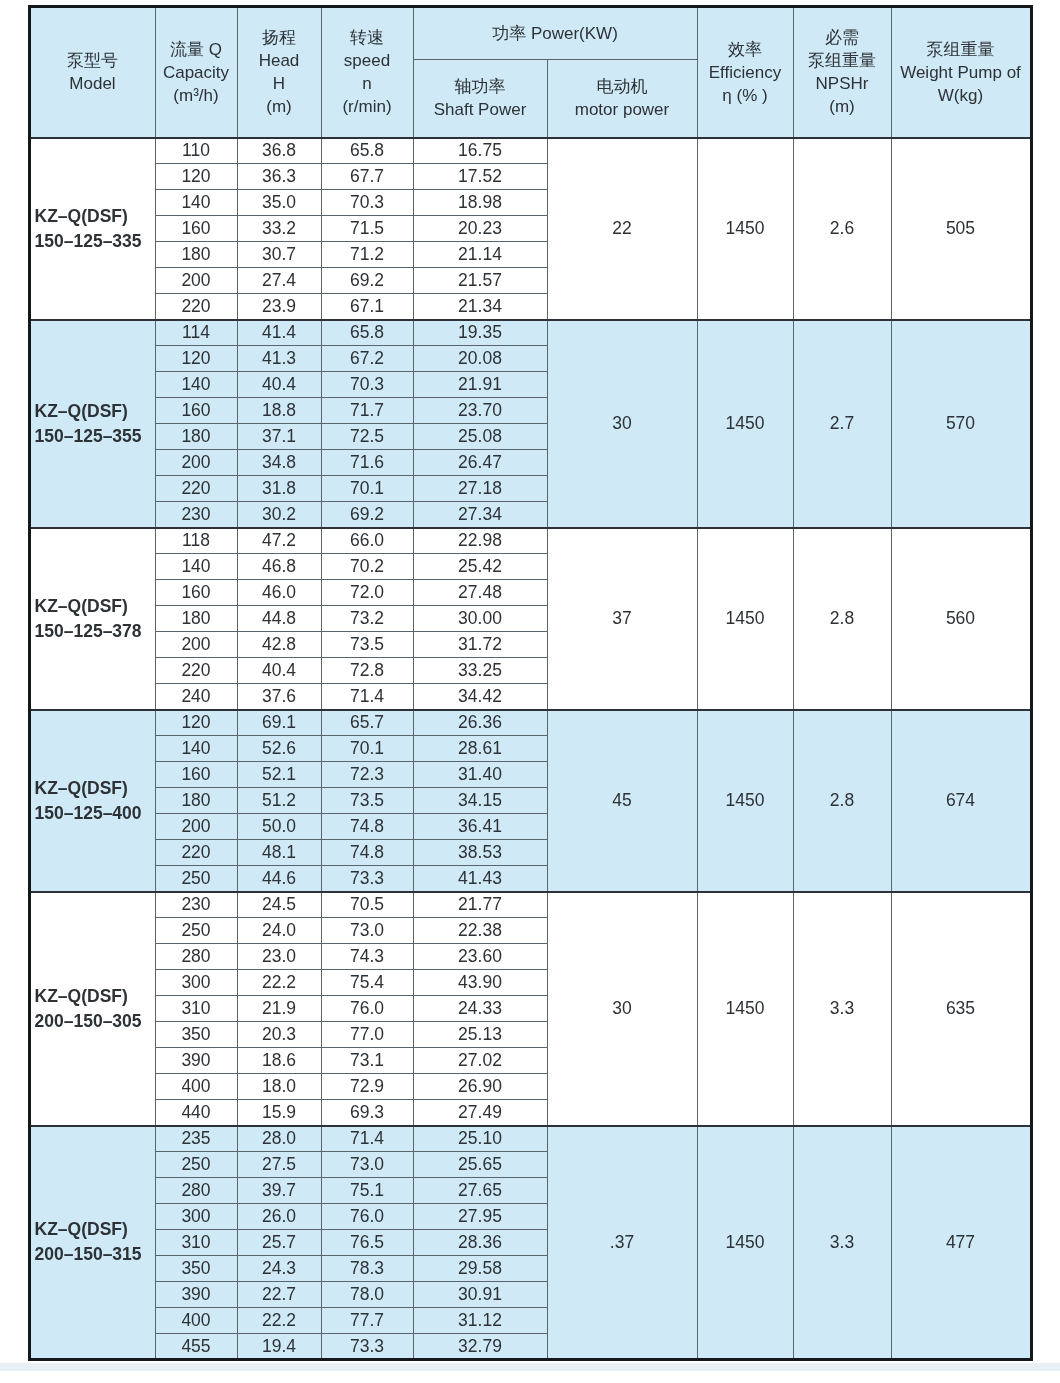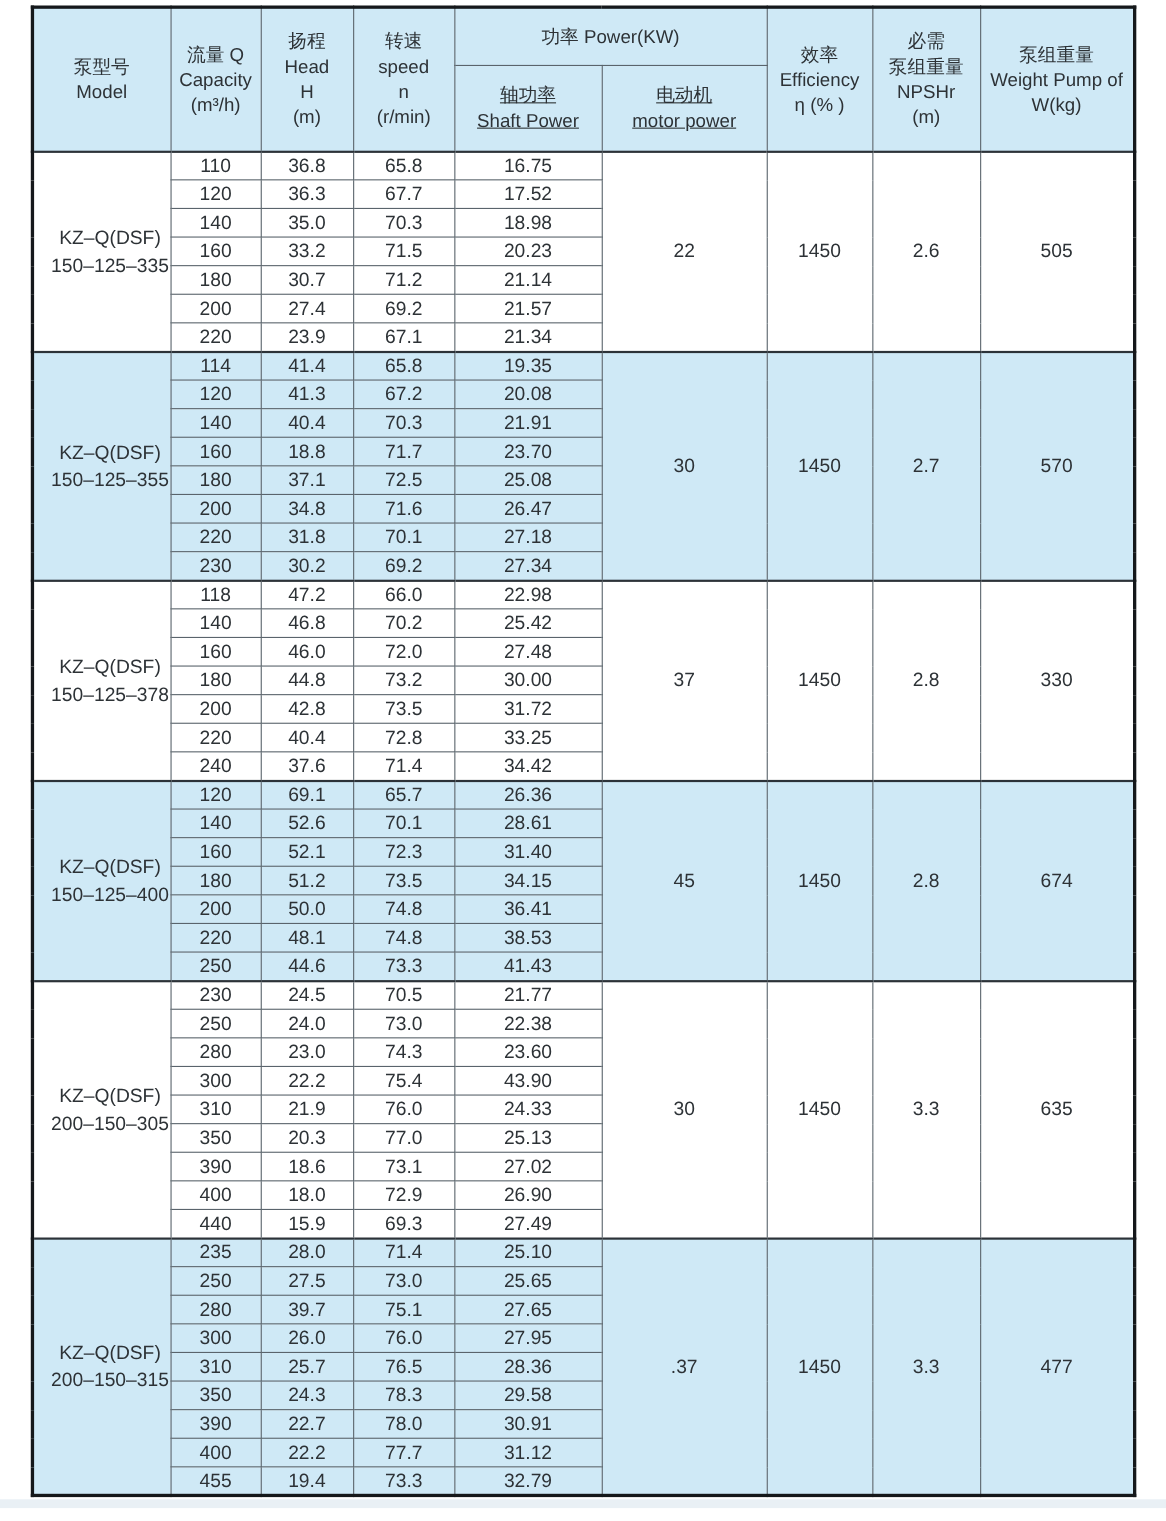--- a/index.html
+++ b/index.html
@@ -8,25 +8,25 @@
   }
   *{box-sizing:border-box;}
   body{margin:0;background:#ffffff;font-family:"Liberation Sans","DejaVu Sans",sans-serif;}
   .page{width:1060px;min-height:1383px;padding-top:5px;position:relative;}
   table.spec{border-collapse:collapse;table-layout:fixed;width:1002px;margin:0 auto;
     border:3px solid var(--outer);color:var(--text);}
   th,td{padding:0;}
   thead th{background:var(--blue);font-weight:400;border:1px solid var(--grid);
     font-size:17px;line-height:23px;text-align:center;vertical-align:middle;color:var(--text);}
   thead th.power-top{height:53px;border-bottom:1px solid var(--grid);}
-  thead tr.sub th{height:78px;text-decoration:underline;}
+  thead tr.sub th{height:78px;}
   thead tr.sub th, thead th.rsp{border-bottom:2px solid var(--heavy);}
   tbody tr{height:26px;}
   tbody td{border:1px solid var(--grid);text-align:center;font-size:17.5px;vertical-align:middle;}
-  tbody td.model{text-align:center;padding-left:15px;line-height:25px;}
+  tbody td.model{text-align:left;padding-left:4px;line-height:25px;font-weight:bold;}
   tbody td.bw{background:#ffffff;}
   tbody td.bb{background:var(--blue);}
   tbody tr.gstart td{border-top:2px solid var(--heavy);}
   .strip{width:1060px;height:8px;background:var(--strip);margin-top:2px;}
 </style>
 </head>
 <body>
 
 <div class="page">
   <table class="spec">
@@ -205,21 +205,21 @@
             <div>KZ–Q(DSF)</div>
             <div>150–125–378</div>
           </td>
           <td class="val bw">118</td>
           <td class="val bw">47.2</td>
           <td class="val bw">66.0</td>
           <td class="val bw">22.98</td>
           <td rowspan="7" class="merged bw">37</td>
           <td rowspan="7" class="merged bw">1450</td>
           <td rowspan="7" class="merged bw">2.8</td>
-          <td rowspan="7" class="merged bw">330</td>
+          <td rowspan="7" class="merged bw">560</td>
         </tr>
         <tr>
           <td class="val bw">140</td>
           <td class="val bw">46.8</td>
           <td class="val bw">70.2</td>
           <td class="val bw">25.42</td>
         </tr>
         <tr>
           <td class="val bw">160</td>
           <td class="val bw">46.0</td>

